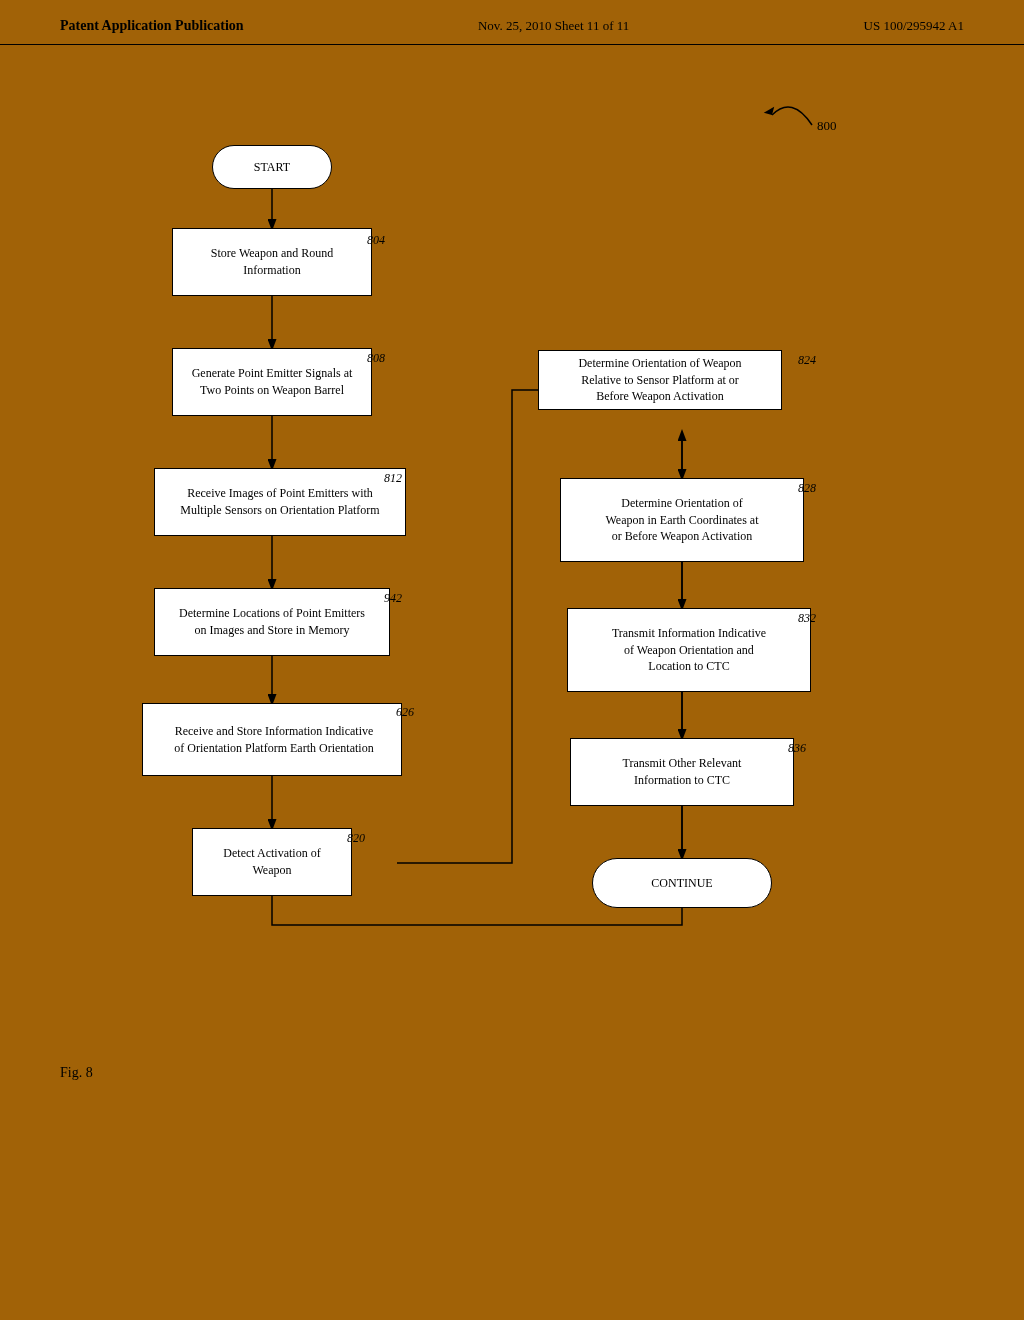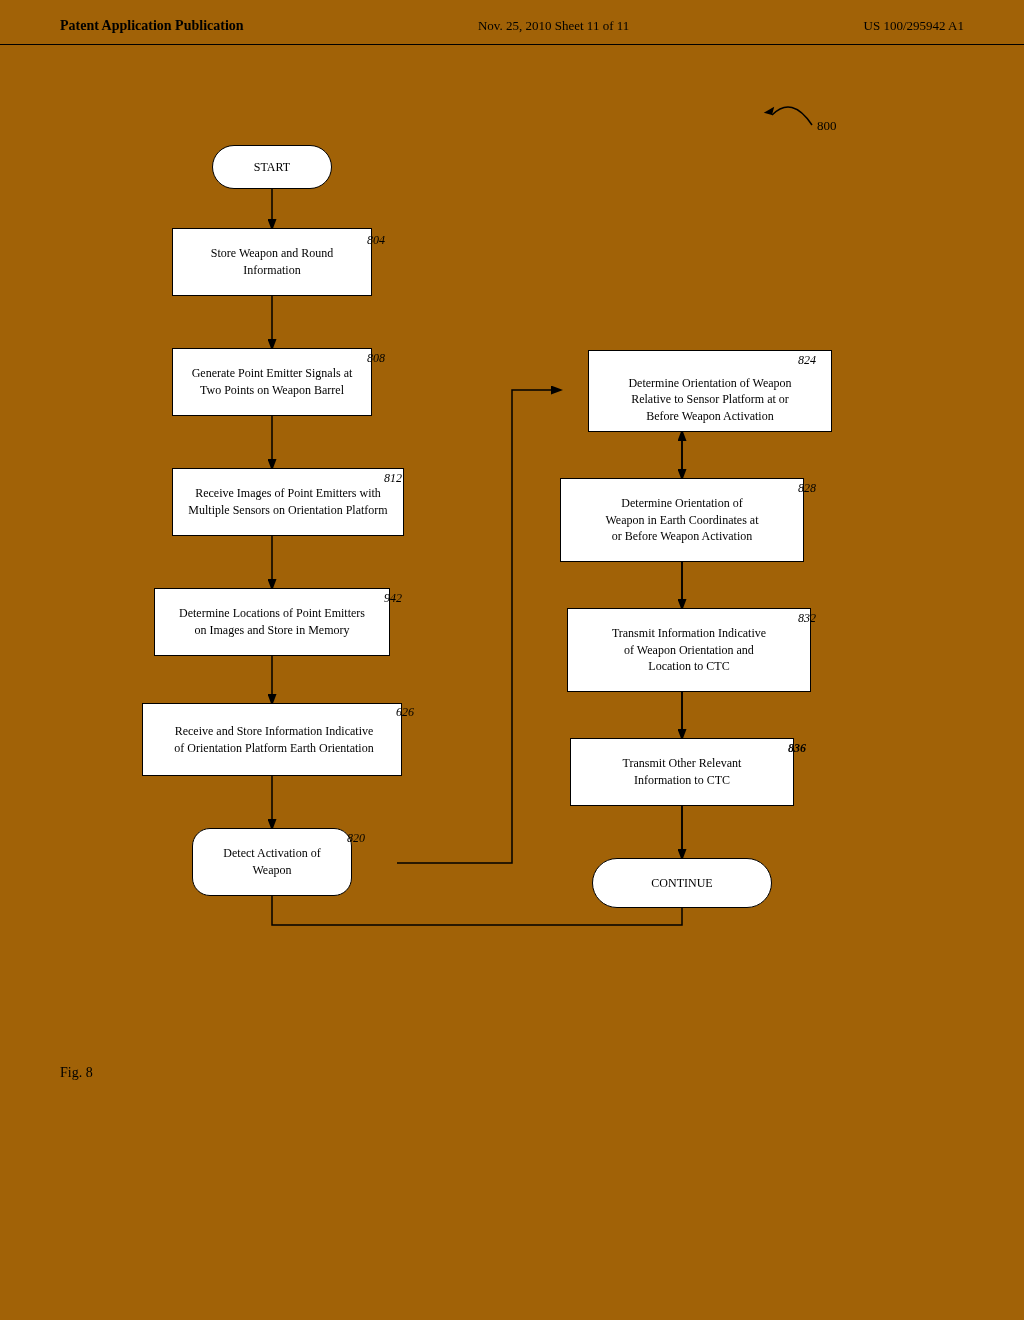--- a/index.html
+++ b/index.html
@@ -167,37 +167,37 @@
       </div>
 
       <div class="fc-box" style="left:90px; top:143px; width:200px; height:68px;">
         <span>Store Weapon and Round<br>Information</span>
       </div>
 
       <div class="fc-box" style="left:90px; top:263px; width:200px; height:68px;">
         <span>Generate Point Emitter Signals at<br>Two Points on Weapon Barrel</span>
       </div>
 
-      <div class="fc-box" style="left:72px; top:383px; width:232px; height:68px;margin-left:18px;">
+      <div class="fc-box" style="left:72px; top:383px; width:252px; height:68px;">
         <span>Receive Images of Point Emitters with<br>Multiple Sensors on Orientation Platform</span>
       </div>
 
       <div class="fc-box" style="left:72px; top:503px; width:236px; height:68px;">
         <span>Determine Locations of Point Emitters<br>on Images and Store in Memory</span>
       </div>
 
       <div class="fc-box" style="left:60px; top:618px; width:260px; height:73px;padding-left:12px;">
         <span>Receive and Store Information Indicative<br>of Orientation Platform Earth Orientation</span>
       </div>
 
-      <div class="fc-box" style="left:110px; top:743px; width:160px; height:68px;border-radius:18px;">
+      <div class="fc-box" style="left:110px; top:743px; width:160px; height:68px;">
         <span>Detect Activation of<br>Weapon</span>
       </div>
 
-      <div class="fc-box" style="left:506px; top:265px; width:244px; height:82px;align-items:flex-end;">
+      <div class="fc-box" style="left:456px; top:265px; width:244px; height:60px;">
         <span>Determine Orientation of Weapon<br>Relative to Sensor Platform at or<br>Before Weapon Activation</span>
       </div>
 
       <div class="fc-box" style="left:478px; top:393px; width:244px; height:84px;align-items:center;">
         <span>Determine Orientation of<br>Weapon in Earth Coordinates at<br>or Before Weapon Activation</span>
       </div>
 
       <div class="fc-box" style="left:478px; top:523px; width:244px; height:84px;margin-left:7px;">
         <span>Transmit Information Indicative<br>of Weapon Orientation and<br>Location to CTC</span>
       </div>
@@ -212,21 +212,21 @@
 
       <div class="step-label" style="left:285px; top:148px;">804</div>
       <div class="step-label" style="left:285px; top:266px;">808</div>
       <div class="step-label" style="left:302px; top:386px;">812</div>
       <div class="step-label" style="left:302px; top:506px;">942</div>
       <div class="step-label" style="left:314px; top:620px;">626</div>
       <div class="step-label" style="left:265px; top:746px;">820</div>
       <div class="step-label" style="left:716px; top:268px;">824</div>
       <div class="step-label" style="left:716px; top:396px;">828</div>
       <div class="step-label" style="left:716px; top:526px;">832</div>
-      <div class="step-label" style="left:706px; top:656px;font-weight:bold;">836</div>
+      <div class="step-label" style="left:706px; top:656px;">836</div>
 
     </div>
 
     <div class="fig-label">
       <span>Fig. 8</span>
     </div>
 
   </div>
 
 </div>

